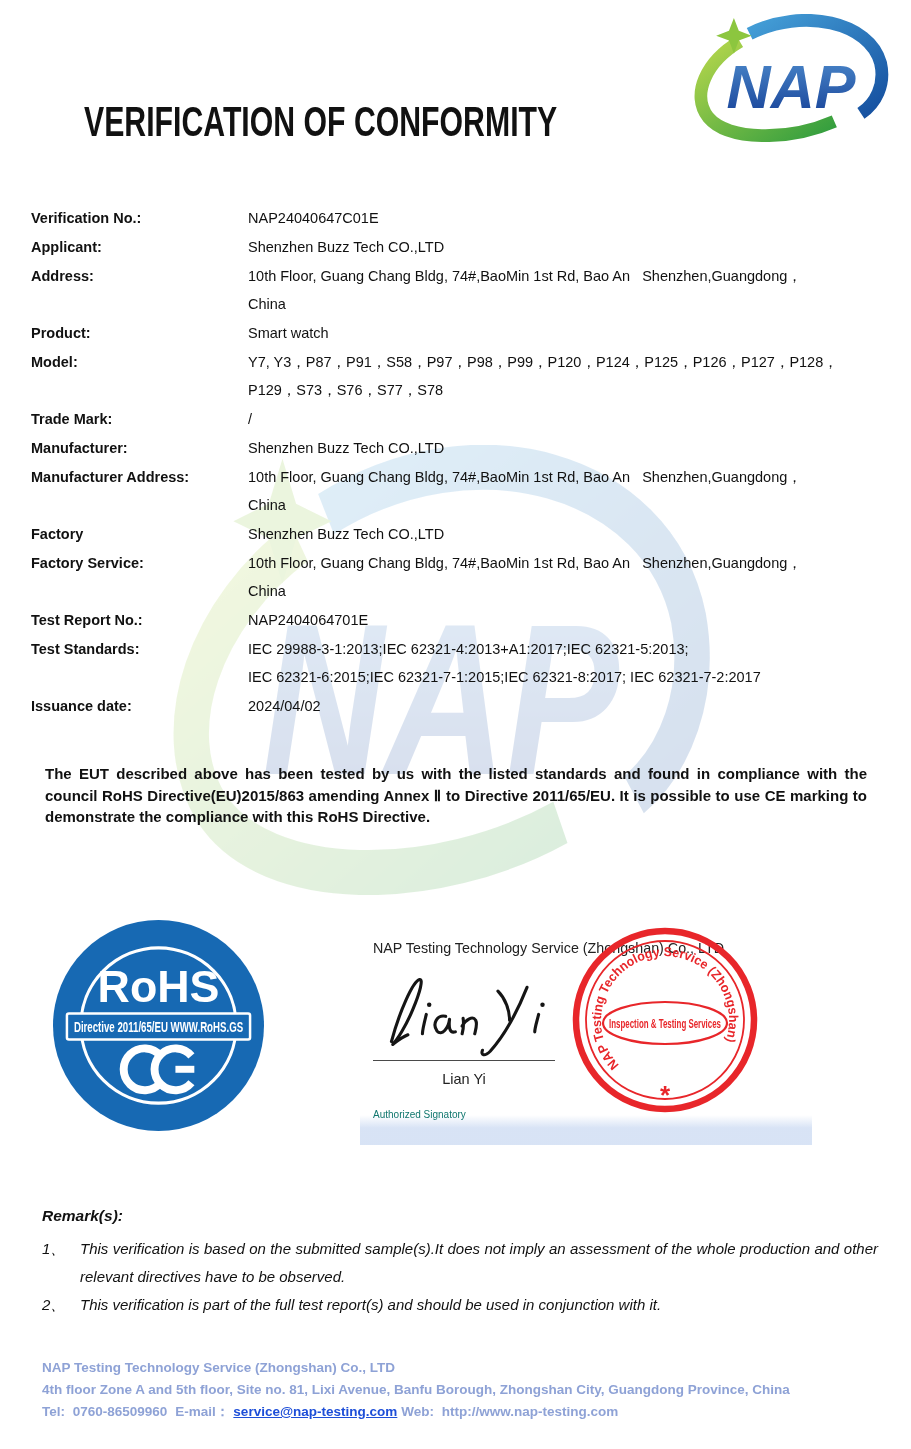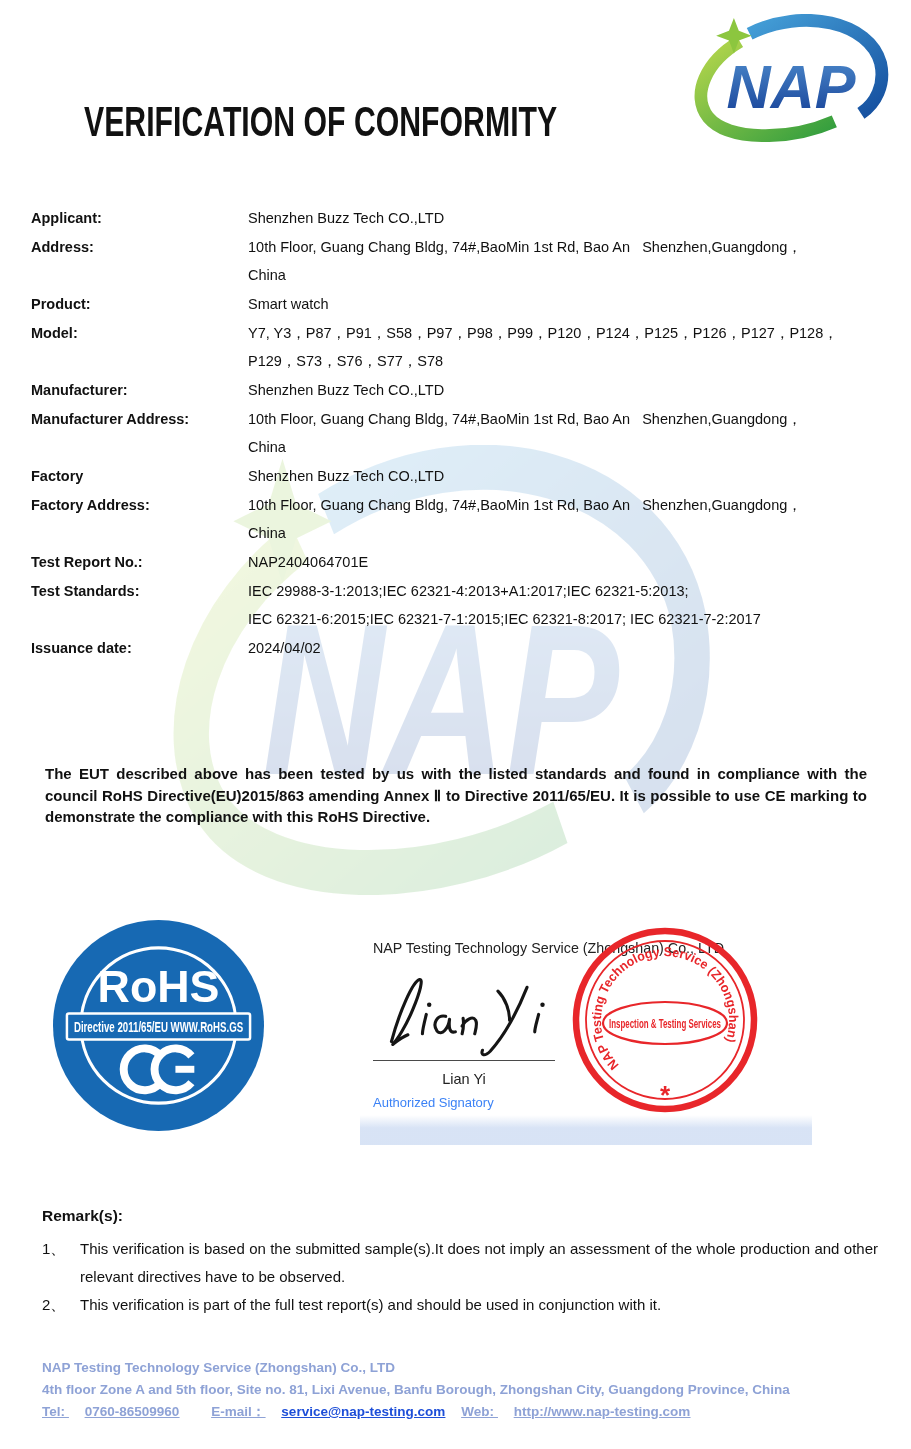--- a/index.html
+++ b/index.html
@@ -21,33 +21,33 @@
               line-height:21.5px;text-align:justify;z-index:1;}
   
   .sign-panel{position:absolute;left:360px;top:932px;width:452px;height:213px;z-index:0;
               background:linear-gradient(to bottom,rgba(230,238,250,0) 0 86%,rgba(203,218,242,.75) 92% 100%);}
   .rohs-badge{position:absolute;left:52px;top:919px;width:213px;height:213px;z-index:1;}
   .sig-block{position:absolute;left:373px;top:940px;width:240px;z-index:1;}
   .sig-company{font-size:14.3px;color:#222;white-space:nowrap;}
   .sig-script{display:block;margin-top:10px;width:186px;height:92px;}
   .sig-line{width:182px;border-top:1.6px solid #4a4a4a;margin-top:2px;}
   .sig-name{width:182px;text-align:center;font-size:14.5px;line-height:20px;margin-top:8px;color:#222;}
-  .sig-role{font-size:13px;line-height:20px;margin-top:4px;color:#3b82f6;}
+  .sig-role{font-size:10px;line-height:20px;margin-top:16px;color:#0f766e;}
   .stamp{position:absolute;left:571px;top:926px;width:188px;height:188px;z-index:3;}
   
-  .remarks{position:absolute;left:42px;top:1206px;width:836px;z-index:1;}
+  .remarks{position:absolute;left:42px;top:1206px;width:836px;z-index:1;font-style:italic;}
   .remarks-heading{font-size:15.5px;font-weight:bold;line-height:20px;}
   .remark-item{display:flex;font-size:15px;line-height:28px;}
   .remark-item:first-of-type{margin-top:9px;}
   .remark-num{flex:0 0 38px;width:38px;}
   .remark-text{flex:1;text-align:justify;}
   
   .footer{position:absolute;left:42px;top:1357px;width:840px;z-index:1;
           color:#8ea2d6;font-weight:bold;font-size:13.5px;line-height:22px;}
-  .footer .contact span{margin-right:16px;text-decoration:underline;}
+  .footer .contact span{margin-right:4px;}
   .f-tel{margin-right:56px;}
   .f-email-group{margin-right:48px;}
   .email-link{color:#1d4ed8;text-decoration:underline;}
   svg text{font-family:"Liberation Sans",sans-serif;}
 </style>
 </head>
 <body>
 
 <div class="page">
 
@@ -79,49 +79,57 @@
   </svg>
 
   <svg class="nap-logo" viewBox="0 0 200 130">
     <use href="#nap-logo-symbol" width="200" height="130"></use>
   </svg>
 
   <h1 class="doc-title">VERIFICATION OF CONFORMITY</h1>
 
   <div class="fields">
       <div class="frow">
+        <div class="flabel">Verification No.:</div>
+        <div class="fvalue"><div>NAP24040647C01E</div></div>
+      </div>
+      <div class="frow">
         <div class="flabel">Applicant:</div>
         <div class="fvalue"><div>Shenzhen Buzz Tech CO.,LTD</div></div>
       </div>
       <div class="frow">
         <div class="flabel">Address:</div>
         <div class="fvalue"><div>10th Floor, Guang Chang Bldg, 74#,BaoMin 1st Rd, Bao An   Shenzhen,Guangdong，</div><div>China</div></div>
       </div>
       <div class="frow">
         <div class="flabel">Product:</div>
         <div class="fvalue"><div>Smart watch</div></div>
       </div>
       <div class="frow">
         <div class="flabel">Model:</div>
         <div class="fvalue"><div>Y7, Y3，P87，P91，S58，P97，P98，P99，P120，P124，P125，P126，P127，P128，</div><div>P129，S73，S76，S77，S78</div></div>
       </div>
       <div class="frow">
+        <div class="flabel">Trade Mark:</div>
+        <div class="fvalue"><div>/</div></div>
+      </div>
+      <div class="frow">
         <div class="flabel">Manufacturer:</div>
         <div class="fvalue"><div>Shenzhen Buzz Tech CO.,LTD</div></div>
       </div>
       <div class="frow">
         <div class="flabel">Manufacturer Address:</div>
         <div class="fvalue"><div>10th Floor, Guang Chang Bldg, 74#,BaoMin 1st Rd, Bao An   Shenzhen,Guangdong，</div><div>China</div></div>
       </div>
       <div class="frow">
         <div class="flabel">Factory</div>
         <div class="fvalue"><div>Shenzhen Buzz Tech CO.,LTD</div></div>
       </div>
       <div class="frow">
-        <div class="flabel">Factory Address:</div>
+        <div class="flabel">Factory Service:</div>
         <div class="fvalue"><div>10th Floor, Guang Chang Bldg, 74#,BaoMin 1st Rd, Bao An   Shenzhen,Guangdong，</div><div>China</div></div>
       </div>
       <div class="frow">
         <div class="flabel">Test Report No.:</div>
         <div class="fvalue"><div>NAP2404064701E</div></div>
       </div>
       <div class="frow">
         <div class="flabel">Test Standards:</div>
         <div class="fvalue"><div>IEC 29988-3-1:2013;IEC 62321-4:2013+A1:2017;IEC 62321-5:2013;</div><div>IEC 62321-6:2015;IEC 62321-7-1:2015;IEC 62321-8:2017; IEC 62321-7-2:2017</div></div>
       </div>

